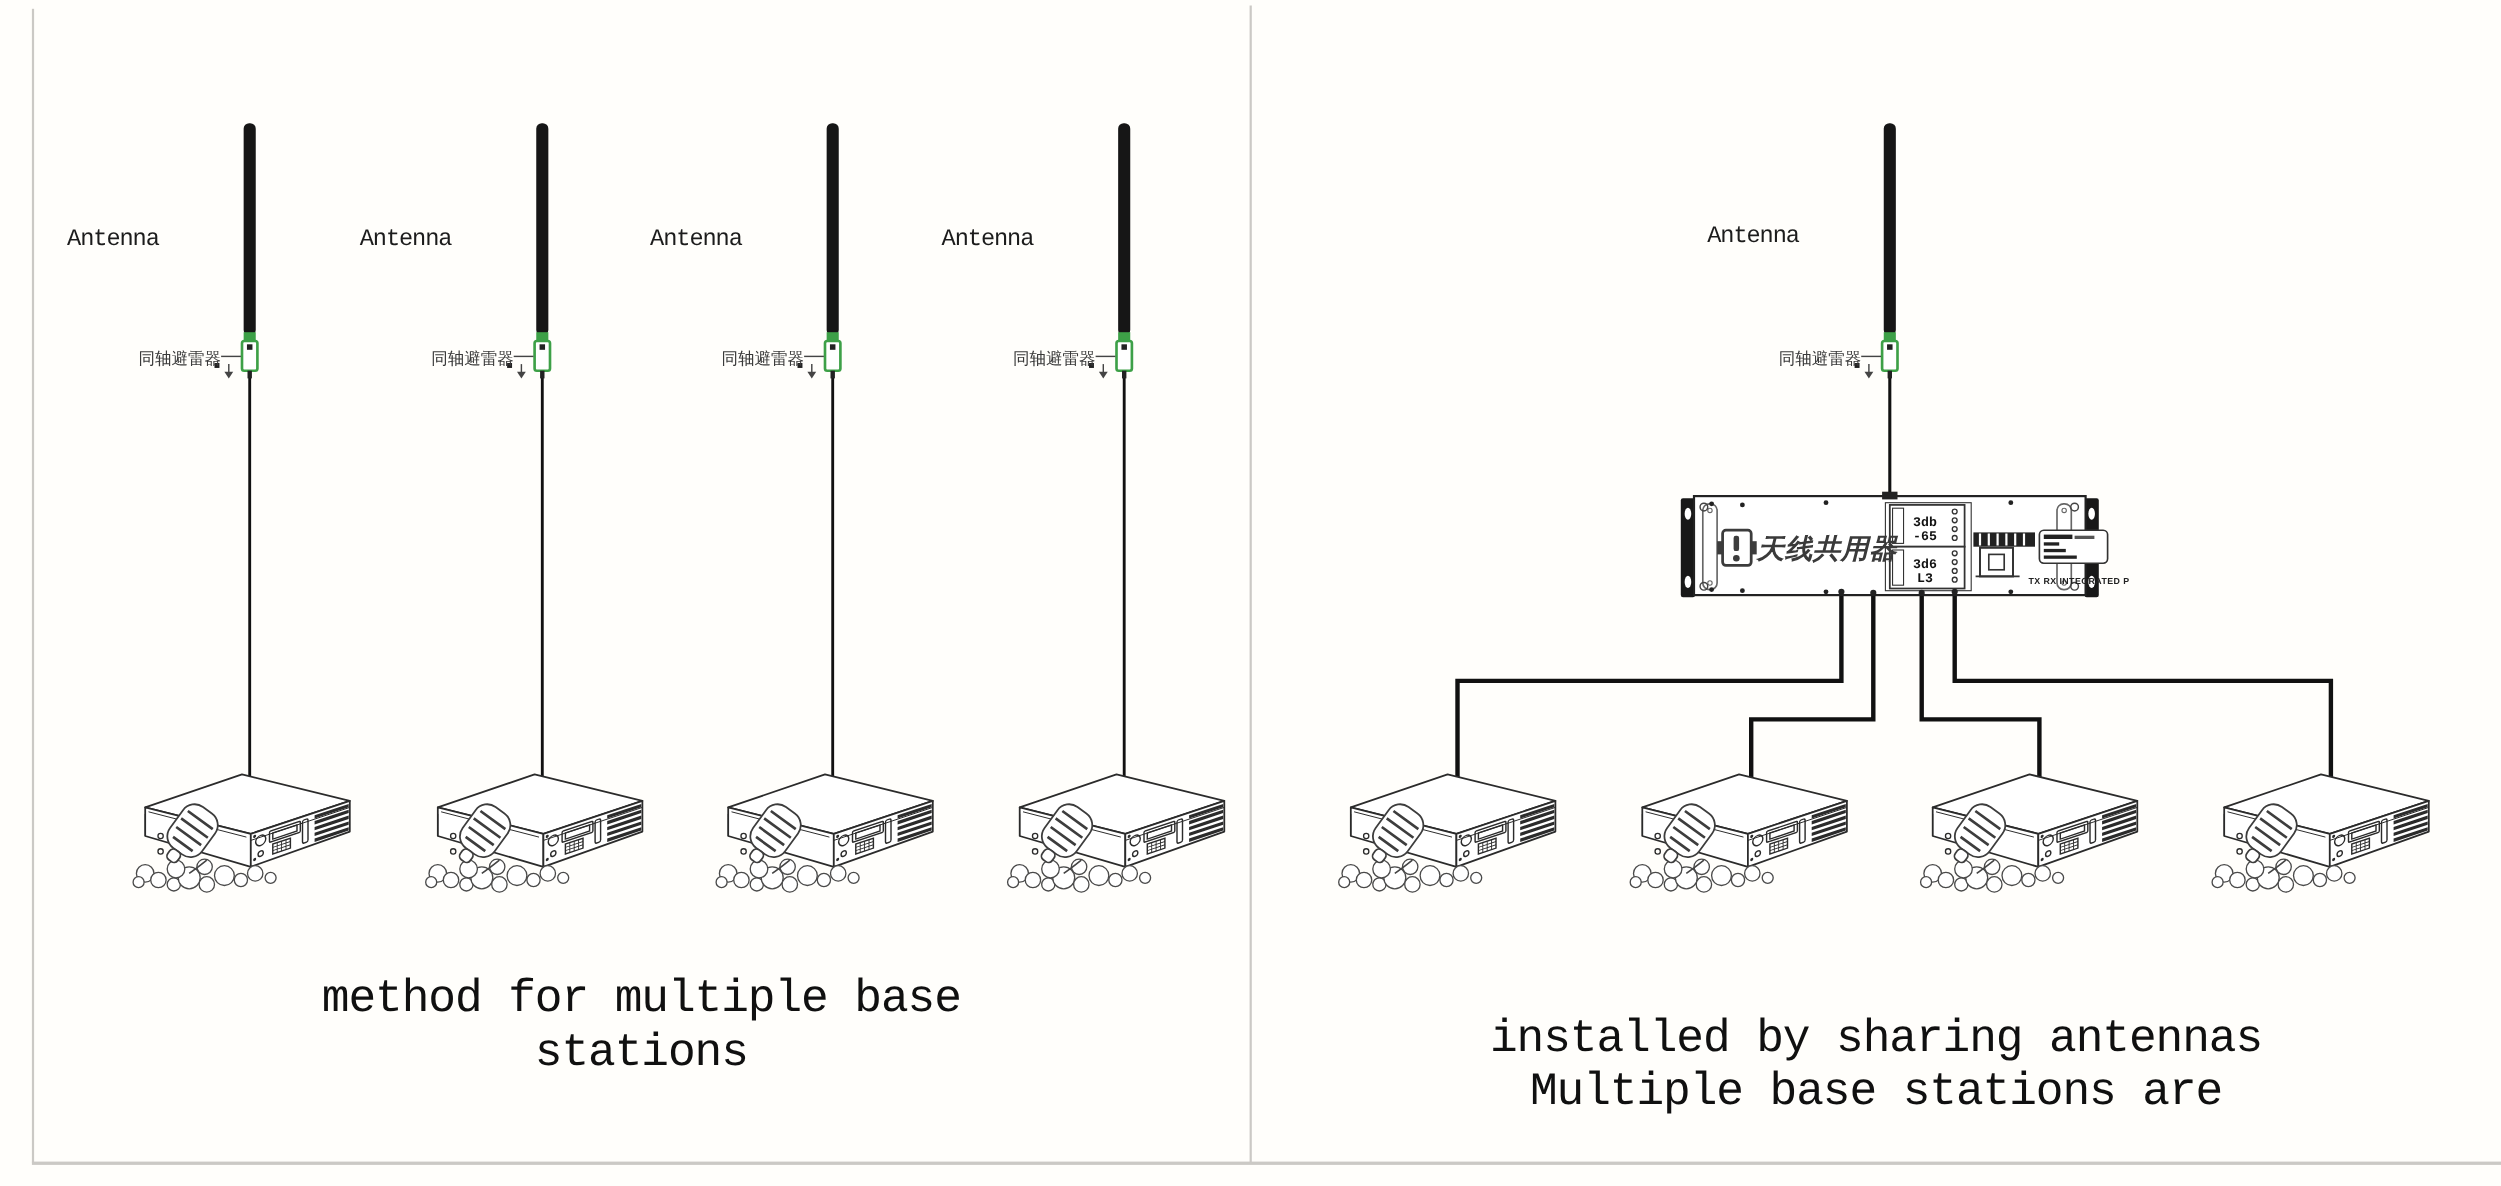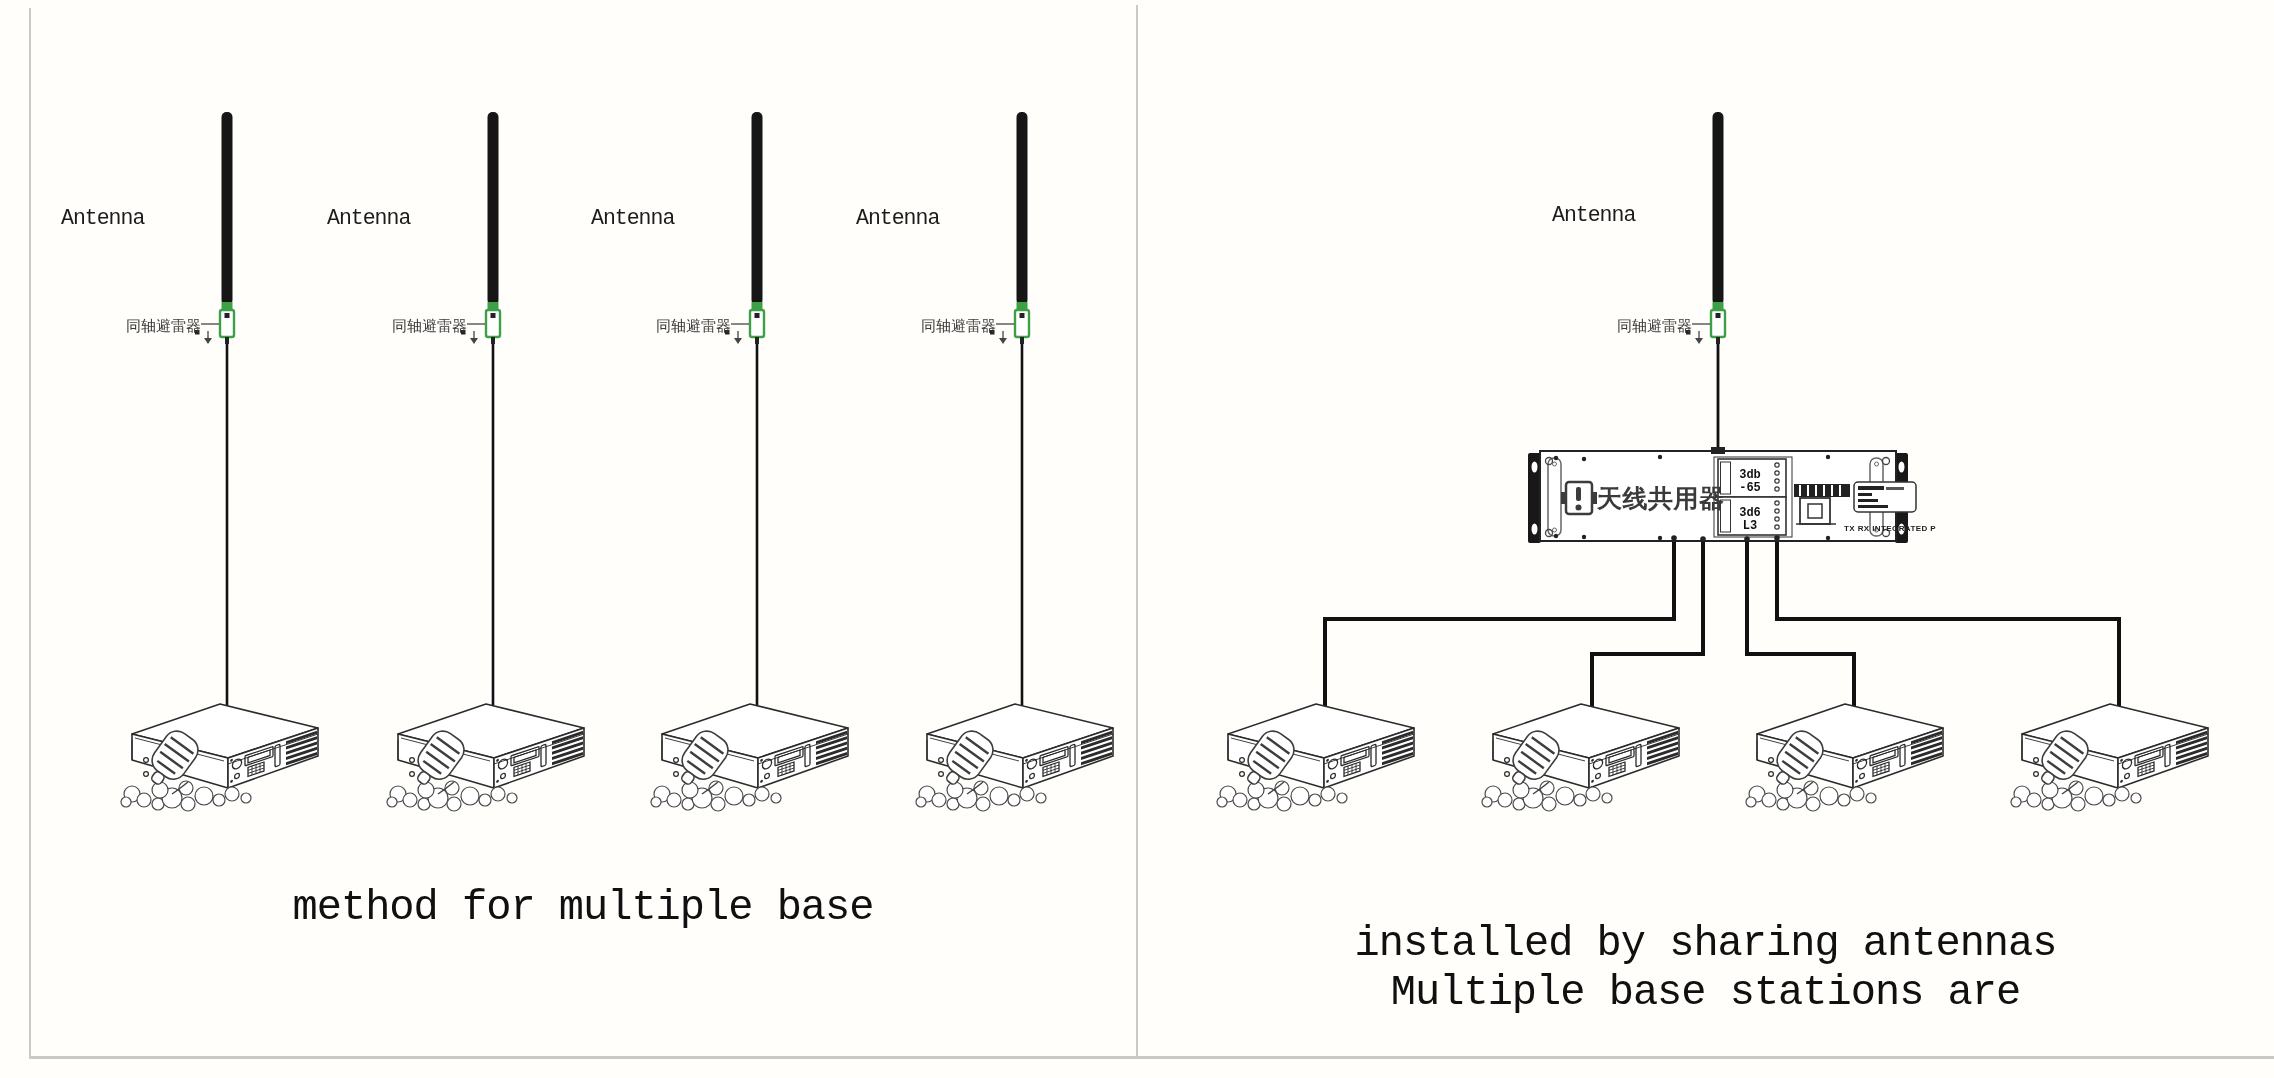--- a/index.html
+++ b/index.html
@@ -6,21 +6,21 @@
   .canvas{position:relative;width:2274px;height:1078px;background:#fffefb;overflow:hidden;
           font-family:"Liberation Mono", monospace;color:#161616;}
   .rule{position:absolute;background:#cbc9c5;}
   .antenna-label{position:absolute;width:130px;text-align:left;font-size:21.5px;
                  letter-spacing:-1px;color:#1c1c1c;white-space:nowrap;}
   .arrester-label{position:absolute;width:80px;text-align:right;font-size:15px;color:#3a3a3a;
                   font-family:Liberation Serif, serif;white-space:nowrap;}
   .caption{position:absolute;text-align:center;font-size:42px;line-height:49px;color:#101010;
            letter-spacing:-1px;}
   .combiner-title{position:absolute;left:1597px;top:482px;font-size:25px;font-weight:600;
-                  color:#3a3a3a;font-family:"DejaVu Sans", sans-serif;white-space:nowrap;letter-spacing:0.5px;}
+                  color:#3a3a3a;font-family:"DejaVu Sans", sans-serif;white-space:nowrap;letter-spacing:0.5px;font-style:italic;}
   .combiner-footer{position:absolute;left:1844px;top:524px;font-size:8px;font-weight:bold;
                    color:#222;font-family:"Liberation Sans", sans-serif;letter-spacing:0.4px;white-space:nowrap;}
   svg text{font-family:"Liberation Mono", monospace;font-weight:bold;}
 </style>
 </head>
 <body>
 
 <div class="canvas">
 
   <div class="rule" style="left:29px;top:8px;width:2px;height:1049px;"></div>
@@ -208,20 +208,21 @@
     <div class="antenna-label" style="left:61px;top:206px;">Antenna</div>
     <div class="antenna-label" style="left:327px;top:206px;">Antenna</div>
     <div class="antenna-label" style="left:591px;top:206px;">Antenna</div>
     <div class="antenna-label" style="left:856px;top:206px;">Antenna</div>
     <div class="arrester-label" style="left:121px;top:317px;">同轴避雷器</div>
     <div class="arrester-label" style="left:387px;top:317px;">同轴避雷器</div>
     <div class="arrester-label" style="left:651px;top:317px;">同轴避雷器</div>
     <div class="arrester-label" style="left:916px;top:317px;">同轴避雷器</div>
     <div class="caption" style="left:30px;top:884px;width:1106px;">
       <div>method for multiple base</div>
+      <div>stations</div>
     </div>
   </div>
 
   <div>
     <div class="antenna-label" style="left:1552px;top:203px;">Antenna</div>
     <div class="arrester-label" style="left:1612px;top:317px;">同轴避雷器</div>
     <div class="combiner-title">天线共用器</div>
     <div class="combiner-footer">TX RX INTEGRATED P</div>
     <div class="caption" style="left:1137px;top:920px;width:1137px;">
       <div>installed by sharing antennas</div>

